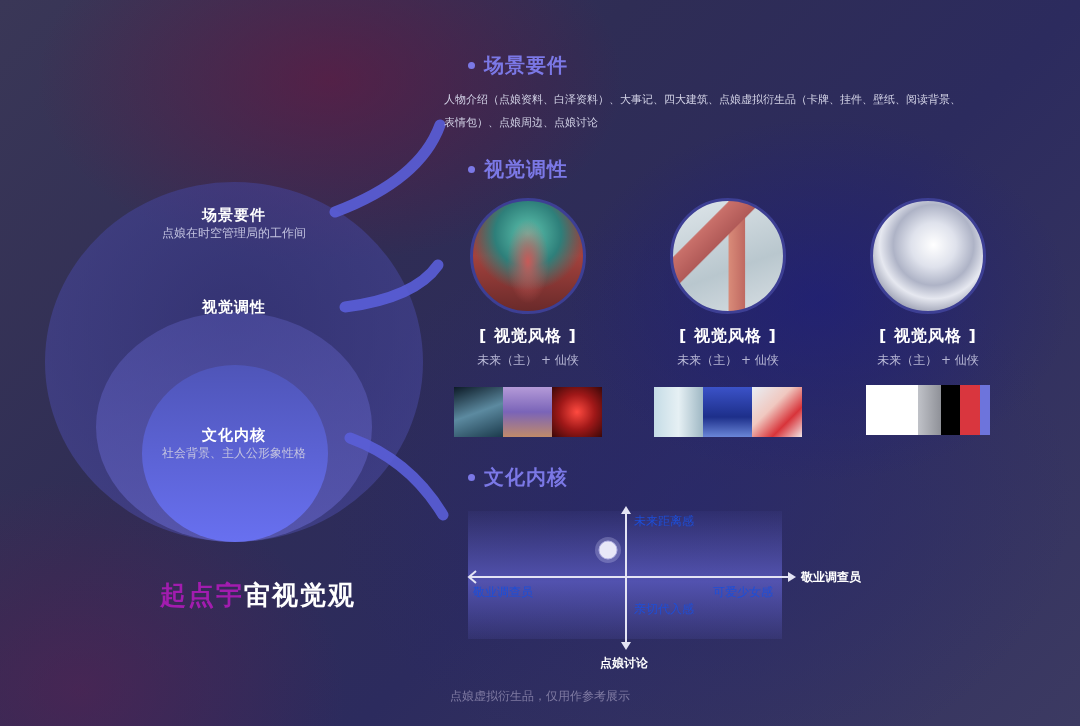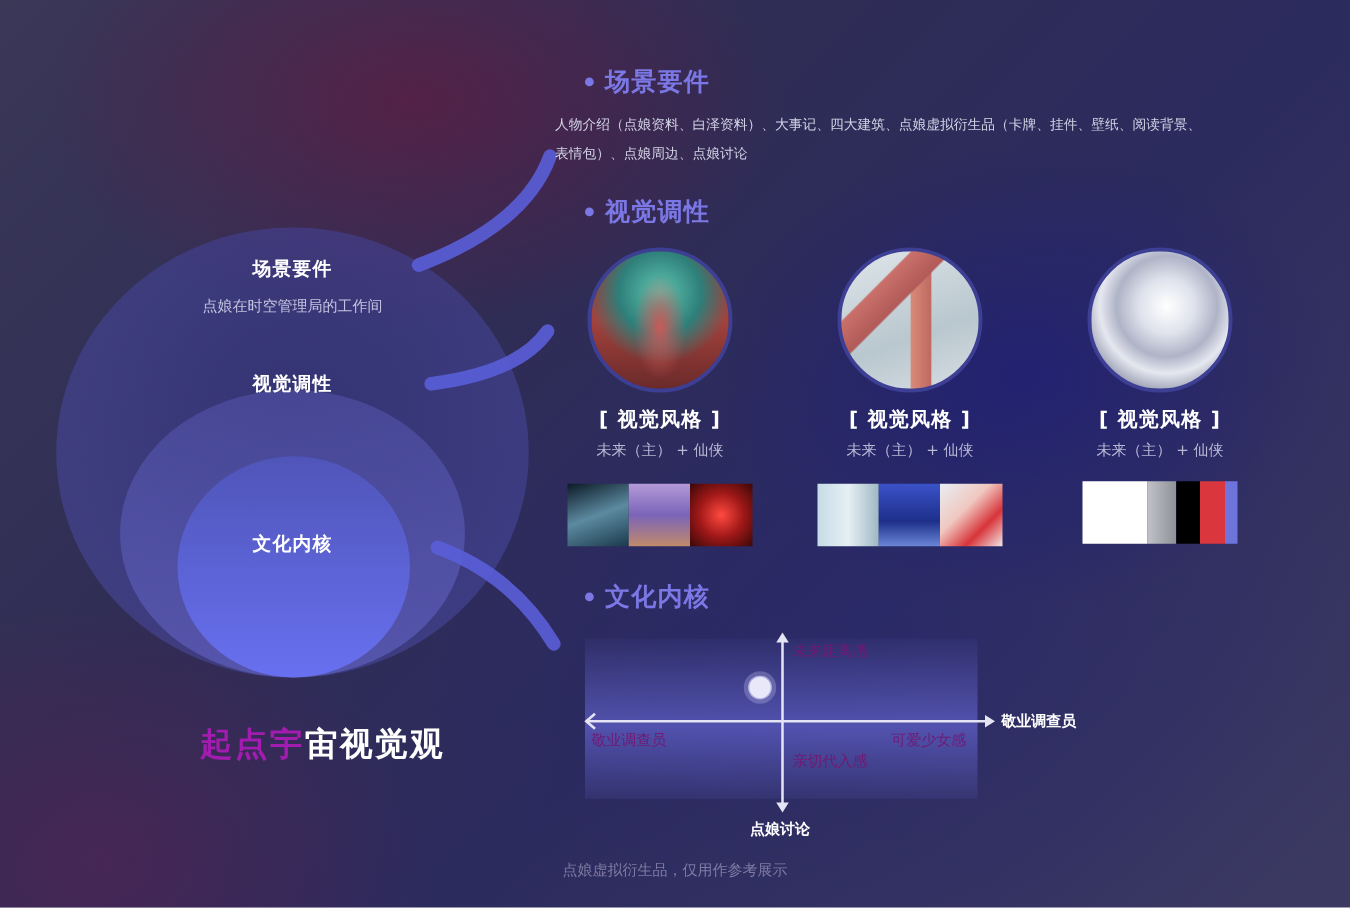--- a/index.html
+++ b/index.html
@@ -21,42 +21,42 @@
     background:radial-gradient(circle at 50% 40%, rgba(55,55,140,0.55), rgba(80,80,170,0.55)); }
   .c-mid { left:96px; top:312px; width:276px; height:230px;
     background:linear-gradient(180deg, rgba(85,85,175,0.55), rgba(95,95,190,0.7)); }
   .c-inner { left:142px; top:365px; width:186px; height:177px;
     background:linear-gradient(180deg, #4f55b8 0%, #6870f0 100%); }
 
   .arc { position:absolute; }
 
   .left-label { position:absolute; width:240px; text-align:center; left:114px; }
   .left-title { color:#fff; font-weight:bold; font-size:15px; letter-spacing:1px; }
-  .left-sub { color:#c3c3e0; font-size:12px; margin-top:12px; }
+  .left-sub { color:#c3c3e0; font-size:12px; margin-top:0; }
 
   .brand { position:absolute; left:136px; top:578px; font-size:26px; font-weight:bold; letter-spacing:2px; }
   .brand .b1 { color:#a21caf;margin-left:24px; }
   .brand .b2 { color:#ffffff; }
 
   
   .sec-head { position:absolute; left:468px; color:#7b78e6; font-size:20px; font-weight:bold; letter-spacing:1px; display:flex; align-items:center; }
   .sec-head .dot { width:7px; height:7px; border-radius:50%; background:#7b78e6; margin-right:9px; }
   .desc { position:absolute; left:444px; top:88px; width:520px; color:#d2d2e6; font-size:11px; line-height:23px; }
 
   .style-card { position:absolute; width:140px; text-align:center; }
   .thumb { width:116px; height:116px; border-radius:50%; margin:0 auto; border:3px solid #3d3f94; box-sizing:border-box; overflow:hidden; }
   .card-title { color:#fff; font-size:16px; font-weight:bold; margin-top:12px; letter-spacing:1px; }
   .card-sub { color:#b9b9d6; font-size:12px; margin-top:5px; }
   .strip { position:absolute; height:50px; display:flex; }
   .strip > div { height:100%; }
 
   
   .chart-bg { position:absolute; left:468px; top:511px; width:314px; height:128px;
     background:linear-gradient(180deg, rgba(70,70,150,0.15) 0%, rgba(95,95,200,0.75) 55%, rgba(80,80,170,0.2) 100%); }
-  .axis-label { position:absolute; color:#701a75; font-size:12px;text-align:center; }
+  .axis-label { position:absolute; color:#1d4ed8; font-size:12px;text-align:center; }
   .axis-title { position:absolute; color:#fff; font-size:12px; font-weight:bold; }
   .footer { position:absolute; left:0; width:1080px; top:688px; text-align:center; color:#7f7aa2; font-size:12px; }
 </style>
 </head>
 <body>
 
 <div class="circle c-outer"></div>
 <div class="circle c-mid"></div>
 <div class="circle c-inner"></div>
 
@@ -68,20 +68,21 @@
 
 <div class="left-label" style="top:206px">
   <div class="left-title">场景要件</div>
   <div class="left-sub">点娘在时空管理局的工作间</div>
 </div>
 <div class="left-label" style="top:298px">
   <div class="left-title">视觉调性</div>
 </div>
 <div class="left-label" style="top:426px">
   <div class="left-title">文化内核</div>
+  <div class="left-sub">社会背景、主人公形象性格</div>
 </div>
 
 <div class="brand">
   <span class="b1">起点宇</span><span class="b2">宙视觉观</span>
 </div>
 
 <div class="sec-head" style="top:52px">
   <span class="dot"></span>
   <span>场景要件</span>
 </div>

